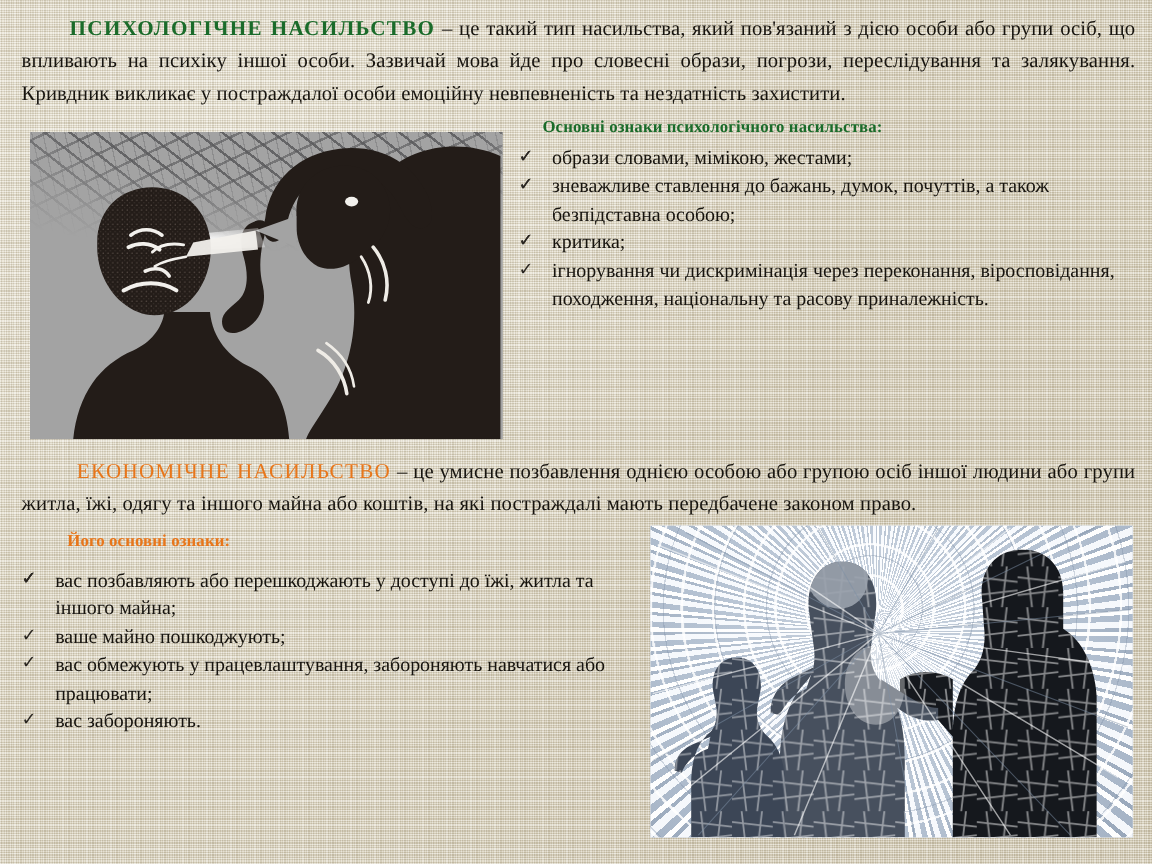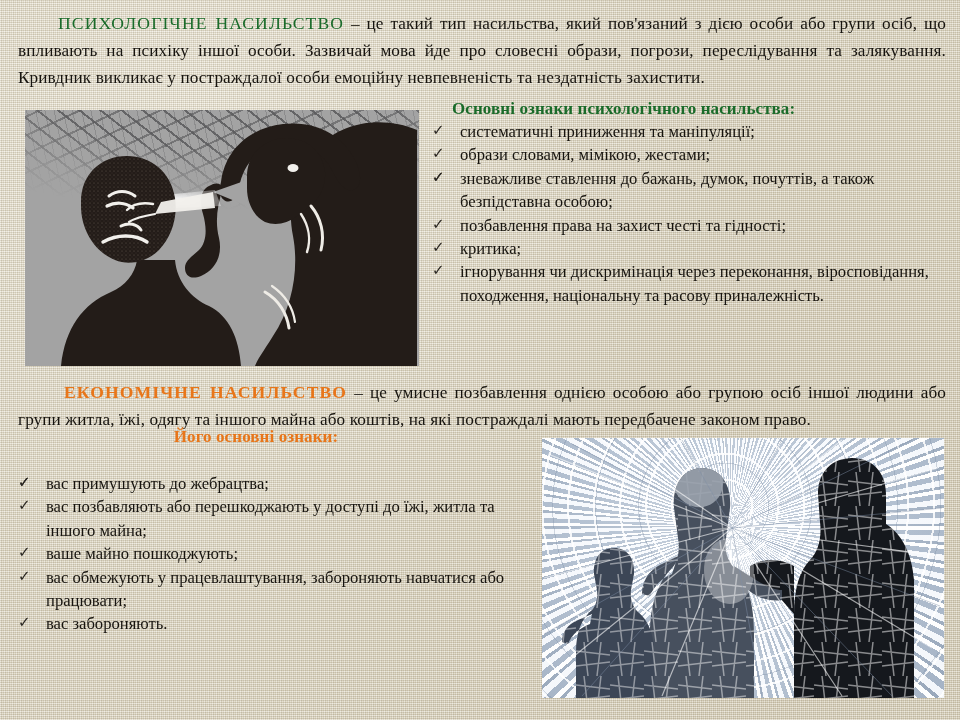--- a/index.html
+++ b/index.html
@@ -42,27 +42,27 @@
   .para {
     position: absolute;
     text-align: justify;
     color: #17140f;
     font-size: 17.2px;
     line-height: 27px;
     letter-spacing: 0.1px;
   }
   .para .lead-green {
     color: #1a6b2a;
-    font-weight: normal;
+    font-weight: bold;
     letter-spacing: 1.1px;
     font-size: 17.6px;
   }
   .para .lead-orange {
     color: #e8761a;
-    font-weight: bold;
+    font-weight: normal;
     letter-spacing: 1.1px;
     font-size: 17.6px;
   }
 
   #para-psych {
     left: 18px;
     top: 10px;
     width: 928px;
     text-indent: 40px;
   }
@@ -70,35 +70,34 @@
     left: 18px;
     top: 379px;
     width: 928px;
     text-indent: 46px;
   }
 
   
   .subhead {
     position: absolute;
     font-weight: bold;
-    font-size: 17px;
+    font-size: 14px;
     letter-spacing: 0.1px;
   }
   #subhead-psych {
     left: 452px;
     top: 99px;
     color: #1a6b2a;
     width: 500px;
   }
   #subhead-econ {
     left: 56px;
-    top: 427px;
+    top: 444px;
     color: #e8761a;
     width: 400px;
-    text-align: center;
   }
 
   
   .check-list {
     position: absolute;
     margin: 0;
     padding: 0;
     list-style: none;
     color: #17140f;
     font-size: 16.6px;
@@ -246,38 +245,38 @@
 
       <path d="M188 82 L136 92 L130 104 L190 98 Z" fill="#f2f0ec" opacity="0.95"></path>
       <path d="M128 94 C116 92 108 94 102 100" stroke="#f2f0ec" stroke-width="2.4" fill="none" stroke-linecap="round"></path>
       <path d="M130 104 C118 106 110 108 104 112" stroke="#f2f0ec" stroke-width="2.2" fill="none" stroke-linecap="round"></path>
     </svg>
   </div>
 
   <div class="subhead" id="subhead-psych">Основні ознаки психологічного насильства:</div>
 
   <ul class="check-list" id="list-psych">
-    <li><span class="tick">✓</span><span>систематичні приниження та маніпуляції;</span></li>
+    <li><span class="tick">✓</span></li>
     <li><span class="tick">✓</span><span>образи словами, мімікою, жестами;</span></li>
     <li><span class="tick">✓</span></li>
     <li><span class="tick">✓</span><span>зневажливе ставлення до бажань, думок, почуттів, а також безпідставна особою;</span></li>
-    <li><span class="tick">✓</span><span>позбавлення права на захист честі та гідності;</span></li>
+    <li><span class="tick">✓</span></li>
     <li><span class="tick">✓</span><span>критика;</span></li>
     <li><span class="tick">✓</span><span>ігнорування чи дискримінація через переконання, віросповідання, походження, національну та расову приналежність.</span></li>
   </ul>
 
   <div class="para" id="para-econ">
     <span class="lead-orange">ЕКОНОМІЧНЕ НАСИЛЬСТВО</span><span> – це умисне позбавлення однією особою або групою осіб іншої людини або групи житла, їжі, одягу та іншого майна або коштів, на які постраждалі мають передбачене законом право.</span>
   </div>
 
   <div class="subhead" id="subhead-econ">Його основні ознаки:</div>
 
   <ul class="check-list" id="list-econ">
     <li><span class="tick">✓</span></li>
-    <li><span class="tick">✓</span><span>вас примушують до жебрацтва;</span></li>
+    <li><span class="tick">✓</span></li>
     <li><span class="tick">✓</span><span>вас позбавляють або перешкоджають у доступі до їжі, житла та іншого майна;</span></li>
     <li><span class="tick">✓</span><span>ваше майно пошкоджують;</span></li>
     <li><span class="tick">✓</span><span>вас обмежують у працевлаштування, забороняють навчатися або працювати;</span></li>
     <li><span class="tick">✓</span><span>вас забороняють.</span></li>
   </ul>
 
   <div id="img-econ">
     <div class="shatter"></div>
     <div class="ring"></div>
     <svg width="402" height="260" viewBox="0 0 402 260" style="position:absolute;inset:0">

